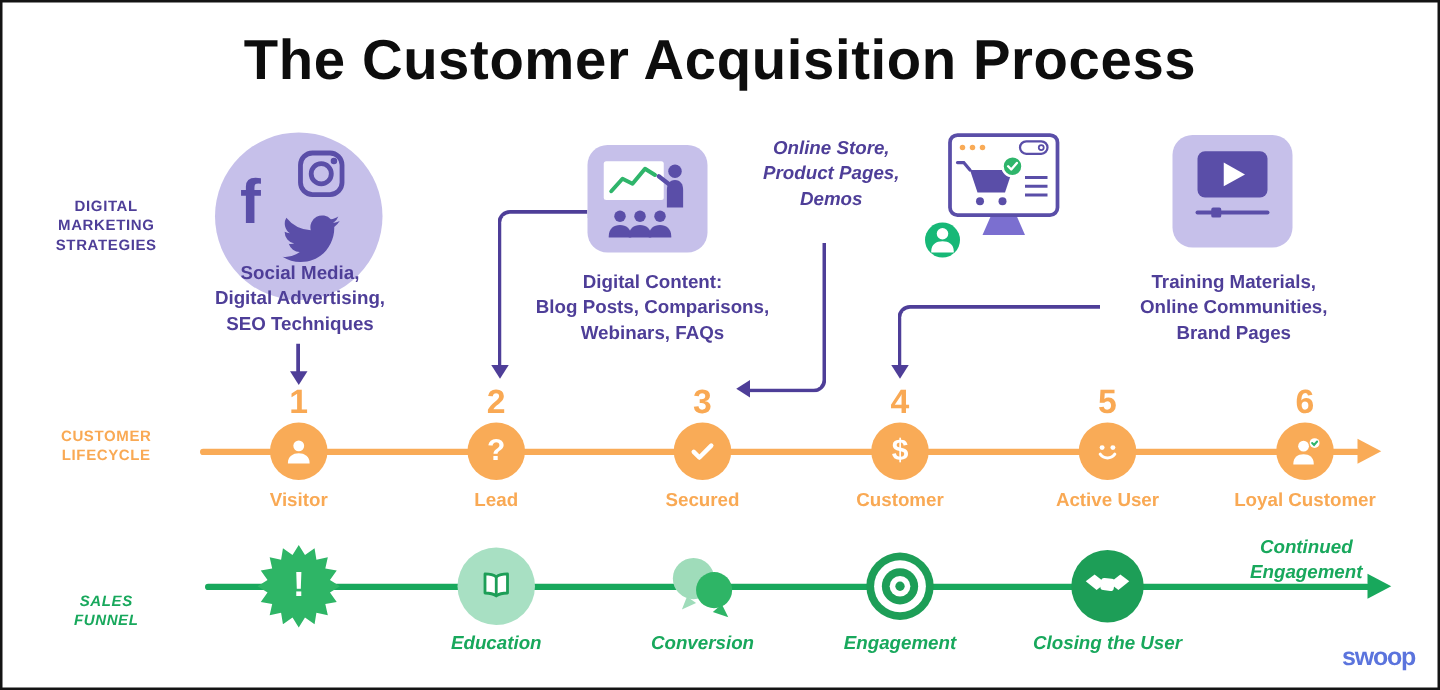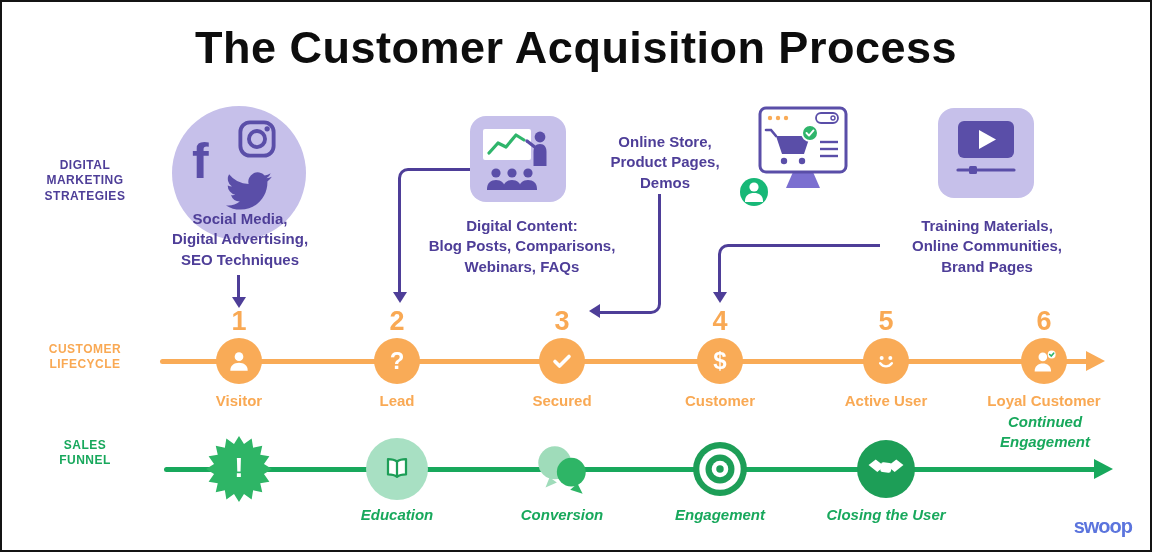--- a/index.html
+++ b/index.html
@@ -60,21 +60,21 @@
 
 <div class="canvas">
 
   <h1 class="abs title">The Customer Acquisition Process</h1>
 
   <div class="abs row-label purple preline" style="left:8px;top:156px;">DIGITAL
 MARKETING
 STRATEGIES</div>
   <div class="abs row-label orange preline" style="left:8px;top:340px;">CUSTOMER
 LIFECYCLE</div>
-  <div class="abs row-label green preline" style="left:8px;top:436px;">SALES
+  <div class="abs row-label green preline" style="left:8px;top:472px;font-style:italic;">SALES
 FUNNEL</div>
 
   <div class="abs social-circle" style="left:170px;top:104px;">
     <span class="fb-glyph">f</span>
     <svg class="abs" style="left:64px;top:12px;" width="42" height="42" viewBox="0 0 24 24">
       <rect x="2.5" y="2.5" width="19" height="19" rx="5.5" fill="none" stroke="#5a4ea8" stroke-width="2.2"></rect>
       <circle cx="12" cy="12" r="4.6" fill="none" stroke="#5a4ea8" stroke-width="2.2"></circle>
       <circle cx="17.8" cy="6.2" r="1.5" fill="#5a4ea8"></circle>
     </svg>
     <svg class="abs" style="left:50px;top:62px;" width="54" height="46" viewBox="0 0 24 24">
@@ -101,21 +101,21 @@
       <circle cx="58" cy="57" r="4.6" fill="#5a4ea8"></circle>
         <path d="M49 73c0-6 4-9 9-9s9 3 9 9v1H49z" fill="#5a4ea8"></path>
     </svg>
   </div>
   <div class="abs caption preline" style="left:398px;top:214px;width:244px;">Digital Content:
 Blog Posts, Comparisons,
 Webinars, FAQs</div>
   <div class="abs elbow elbow-tl" style="left:396px;top:166px;width:72px;height:126px;"></div>
   <div class="abs head-down" style="left:391px;top:290px;"></div>
 
-  <div class="abs caption preline" style="left:590px;top:130px;width:146px;">Online Store,
+  <div class="abs caption preline" style="left:590px;top:107px;width:146px;font-style:italic;">Online Store,
 Product Pages,
 Demos</div>
   <div class="abs" style="left:736px;top:104px;">
     <svg width="130" height="112" viewBox="0 0 130 112">
       <path d="M55 66h20l7 16H48z" fill="#7b6fd0"></path>
       <rect x="22" y="2" width="86" height="64" rx="6" fill="#ffffff" stroke="#5a4ea8" stroke-width="3"></rect>
       <circle cx="32" cy="12" r="2.2" fill="#f9ab57"></circle>
         <circle cx="40" cy="12" r="2.2" fill="#f9ab57"></circle>
         <circle cx="48" cy="12" r="2.2" fill="#f9ab57"></circle>
       <rect x="78" y="7" width="22" height="10" rx="5" fill="none" stroke="#5a4ea8" stroke-width="1.8"></rect>
@@ -273,18 +273,18 @@
             <path d="M1 9.5l4.5-3.5 5.5 4.3-4.5 3.6z"></path>
             <path d="M23 9.5l-4.5-3.5-5.5 4.3 4.5 3.6z"></path>
             <rect x="8.6" y="8" width="6.8" height="6.2" rx="1.6" transform="rotate(7 12 11)"></rect>
           </g>
         </svg>
       </div>
     </div>
     <div class="sf-label">Closing the User</div>
   </div>
 
-  <div class="abs end-note preline" style="left:958px;top:410px;">Continued
+  <div class="abs end-note preline" style="left:958px;top:426px;">Continued
 Engagement</div>
 
   <div class="abs logo" style="right:18px;bottom:12px;">swoop</div>
 
 </div>
 
 </body></html>

